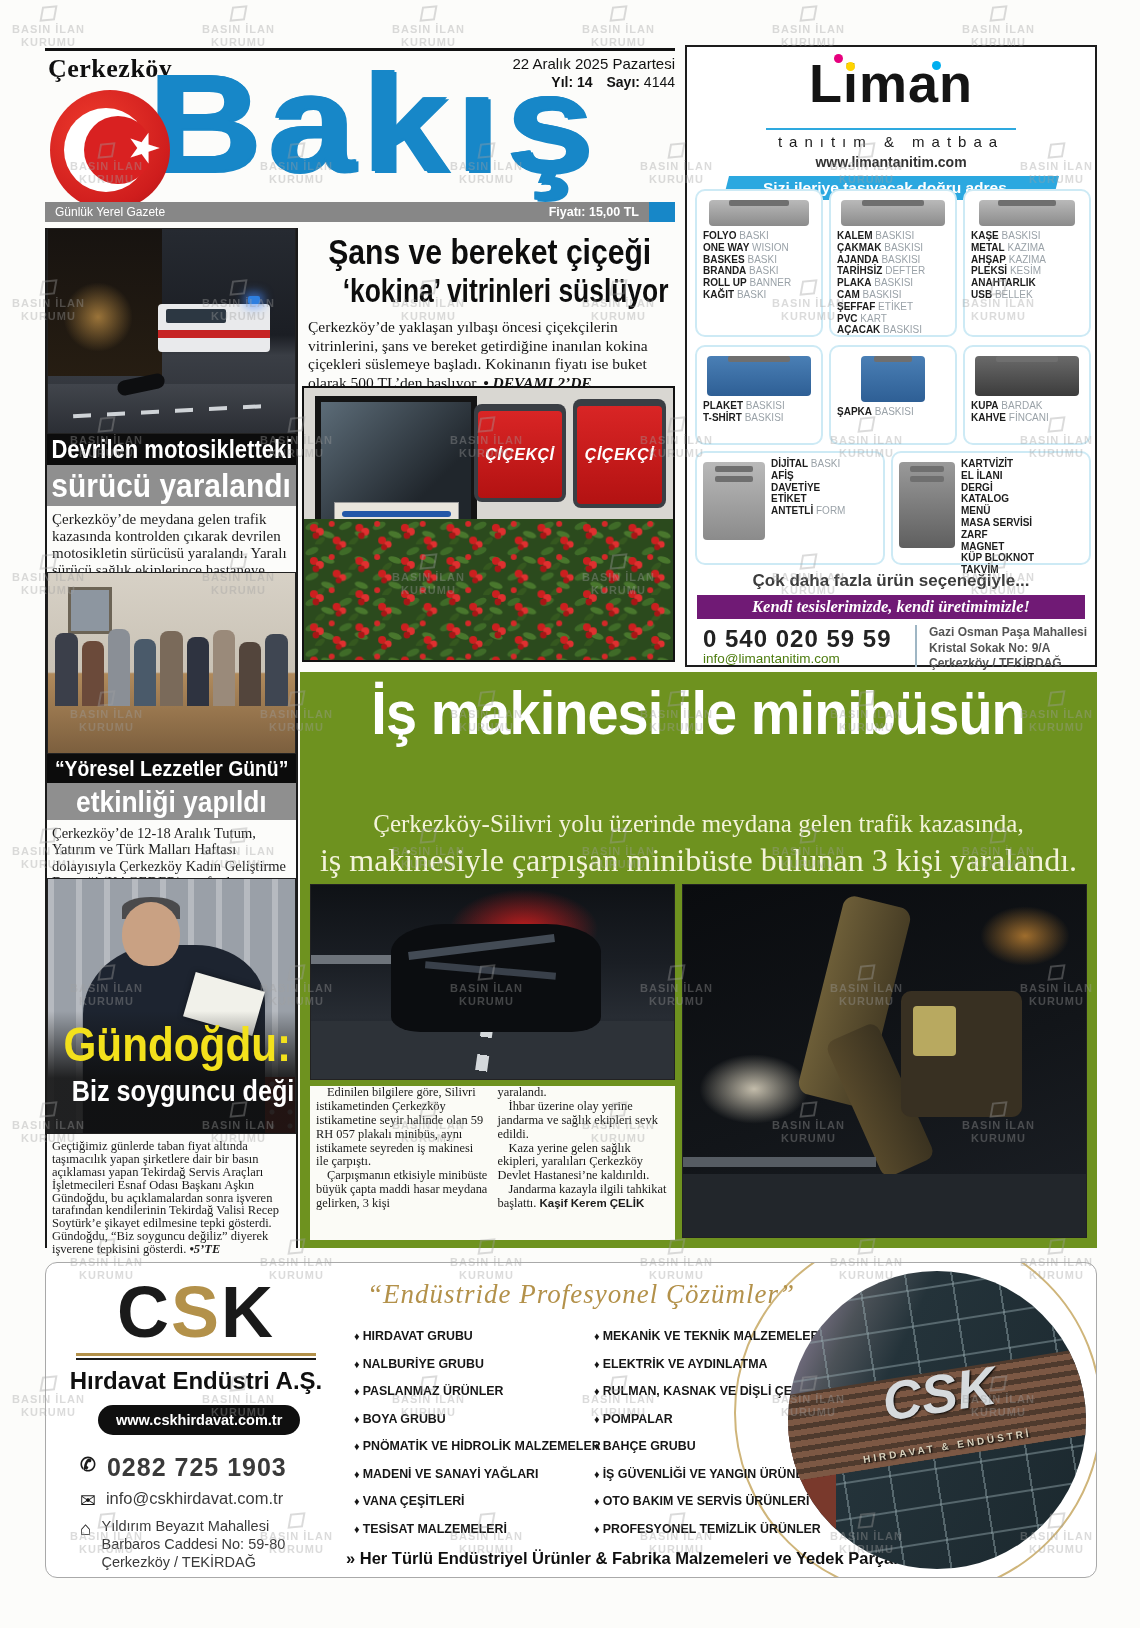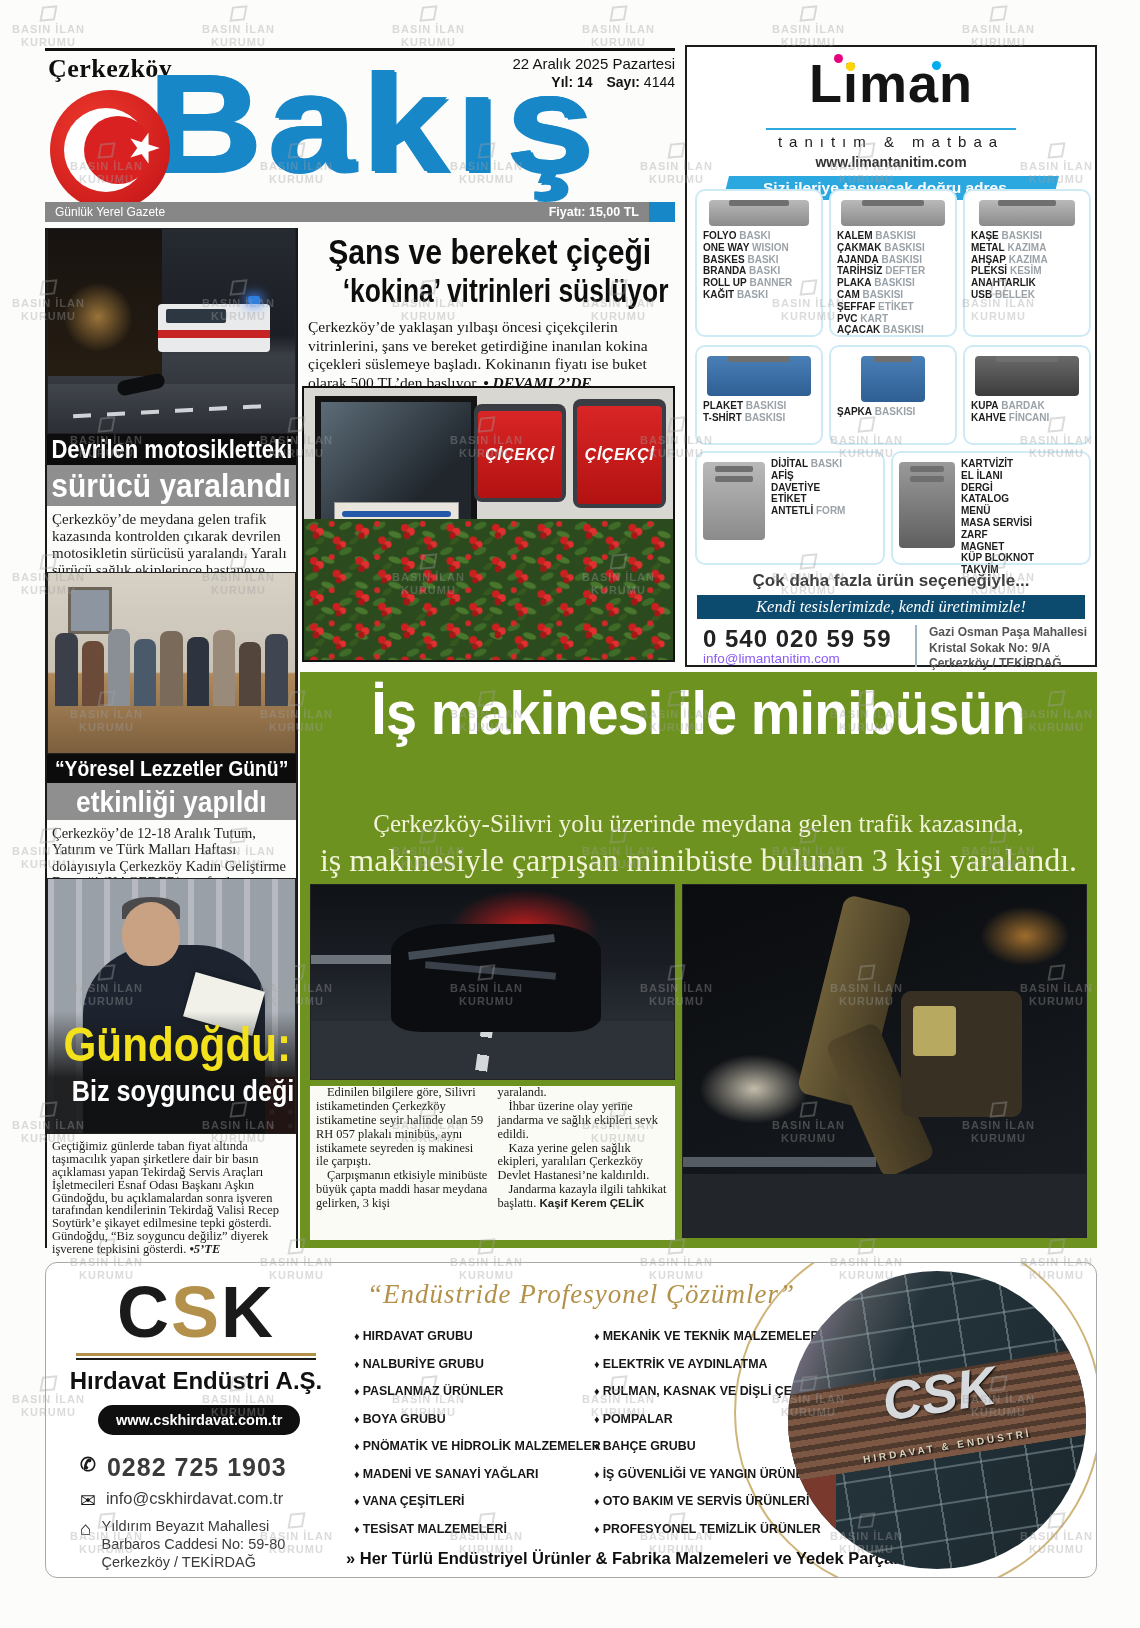--- a/index.html
+++ b/index.html
@@ -81,27 +81,27 @@
 .lm-logo .wd{font-size:54px;line-height:56px;font-weight:800;letter-spacing:1px;color:#141414}
 .lm-logo .dt{position:absolute;border-radius:50%;width:9px;height:9px}
 .lm-ul{width:250px;height:2px;background:#2ea9df;margin:0 auto}
 .lm-tag{text-align:center;font-size:15px;letter-spacing:7px;color:#1a1a1a;margin-top:3px}
 .lm-site{text-align:center;font-size:14px;font-weight:bold;color:#333;margin-top:4px}
 .lm-ban{width:330px;margin:6px auto 0;height:24px;background:#2ba8e0;transform:skewX(-14deg);display:flex;align-items:center;justify-content:center}
 .lm-ban span{transform:skewX(14deg);color:#fff;font-weight:bold;font-size:15.5px;white-space:nowrap}
 .lbx{position:absolute;border:2px solid #cdeaf5;border-radius:10px;padding:5px 6px;background:#fff}
 .lbx .mch{background:linear-gradient(180deg,#b9b9b9,#8b8b8b);border-radius:4px;margin:0 auto 4px}
 .lbx .mch i{display:block;width:60%;height:6px;margin:4px auto 0;background:#6f6f6f;border-radius:2px}
-.lit{font-size:10px;line-height:11.8px;font-weight:bold;color:#9aa2a8;white-space:nowrap}
+.lit{font-size:10px;line-height:11.8px;font-weight:normal;color:#9aa2a8;white-space:nowrap}
 .lit b{color:#1c1c1c}
 .lrow{display:flex;gap:6px;align-items:flex-start}
 .lm-more{position:absolute;left:0;top:524px;width:100%;text-align:center;font-size:17px;font-weight:600;color:#3c3c3c}
-.lm-red{position:absolute;left:10px;top:548px;width:388px;height:24px;background:#0c4a6e;color:#fff;display:flex;align-items:center;justify-content:center;font-family:"Liberation Serif",serif;font-style:italic;font-weight:normal;font-size:16.5px}
+.lm-red{position:absolute;left:10px;top:548px;width:388px;height:24px;background:#701a75;color:#fff;display:flex;align-items:center;justify-content:center;font-family:"Liberation Serif",serif;font-style:italic;font-weight:bold;font-size:16.5px}
 .lm-phone{position:absolute;left:16px;top:578px;font-size:24px;font-weight:800;color:#222;letter-spacing:1px}
-.lm-mail{position:absolute;left:16px;top:604px;font-size:13.5px;color:#8b5cf6}
+.lm-mail{position:absolute;left:16px;top:604px;font-size:13.5px;color:#4d7c0f}
 .lm-div{position:absolute;left:228px;top:578px;width:2px;height:42px;background:#9fb6c4}
 .lm-addr{position:absolute;left:242px;top:578px;font-size:12px;font-weight:bold;color:#555;line-height:1.3}
 
 
 .green{left:300px;top:672px;width:797px;height:576px;background:#6e921f}
 .gh{position:absolute;width:100%;text-align:center;color:#fff;font-weight:800}
 .gsub{position:absolute;width:100%;text-align:center;font-family:"Liberation Serif",serif;color:#f3f3da}
 .gtext{position:absolute;left:10px;top:414px;width:365px;height:154px;background:#fbfbf6;padding:0 6px;display:flex;gap:10px}
 .gcol{width:50%;font-family:"Liberation Serif",serif;font-size:12.4px;line-height:1.12;color:#1a1a1a}
 .para{text-indent:11px}

